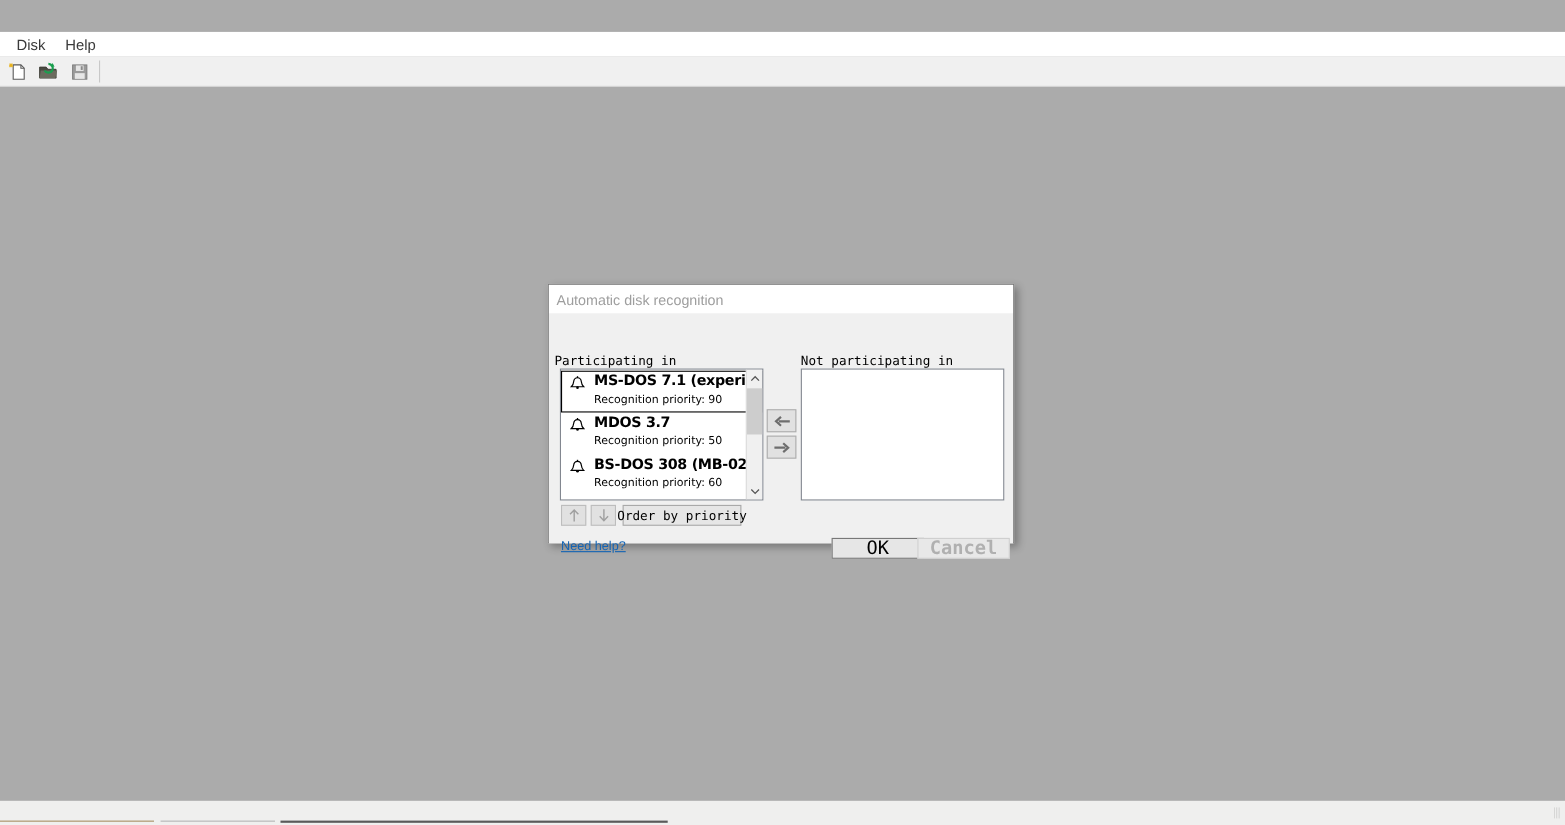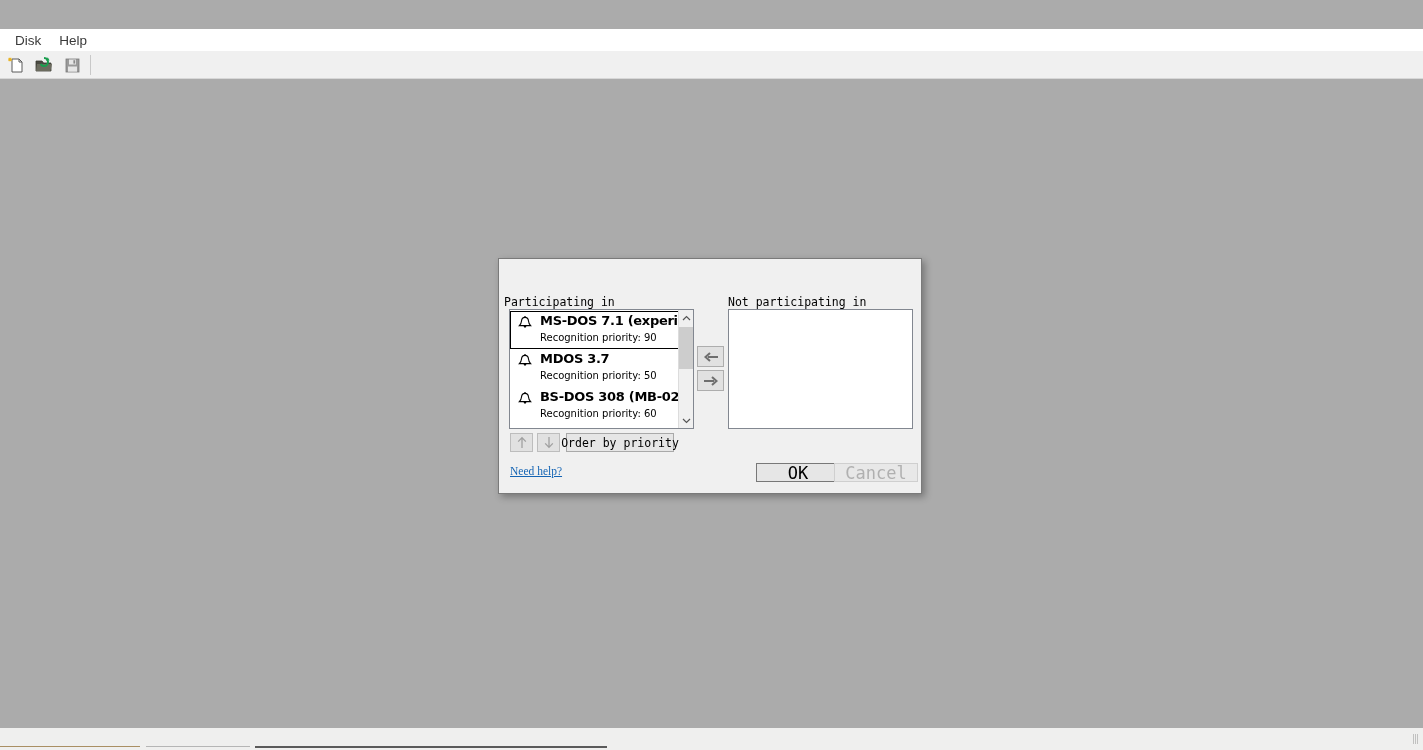--- a/index.html
+++ b/index.html
@@ -250,21 +250,21 @@
     display: flex; align-items: center; justify-content: center;
     font-family: "DejaVu Sans Mono", monospace;
     font-size: 11.5px;
     color: #000;
     white-space: nowrap;
   }
 
   .help-link {
     position: absolute;
     left: 509px; top: 464px;
-    font-family: Liberation Serif, serif;
+    font-family: Liberation Sans, sans-serif;
     font-size: 11.5px;
     color: #1464b4;
     text-decoration: underline;
     white-space: nowrap;
     cursor: pointer;
   }
 
   .dlg-btn {
     position: absolute;
     width: 84px; height: 19px;
@@ -277,20 +277,21 @@
     left: 755px; top: 462px;
     background: #e6e6e6;
     border: 1px solid #787878;
     color: #000;
   }
   .btn-cancel {
     left: 833px; top: 462px;
     background: #e8e8e8;
     border: 1px solid #cfcfcf;
     color: #b0b0b0;
+    font-weight: bold;
   }
 </style>
 </head>
 <body>
 
 <div id="app">
 
 
   <div class="menubar">
     <div class="menu-item">Disk</div>
@@ -326,20 +327,23 @@
         <rect x="5" y="10.5" width="9" height="5.2" fill="#e6e6e6"></rect>
       </svg>
     </div>
     <div class="tb-sep"></div>
   </div>
 
   <div class="client"></div>
 
   <div class="dialog">
 
+    <div class="dlg-titlebar">
+      <div class="dlg-title">Automatic disk recognition</div>
+    </div>
 
     <div class="dlg-body">
 
       <div class="sec-label" style="left:5px; top:36px;">Participating in</div>
 
       <div class="listbox" style="left:10px; top:50px; width:185px; height:120px;">
         <div class="list-inner">
 
           <div class="list-item li-selected" style="top: 1px; position: absolute; left: 0px; right: 0px;">
             <span class="li-icon">

